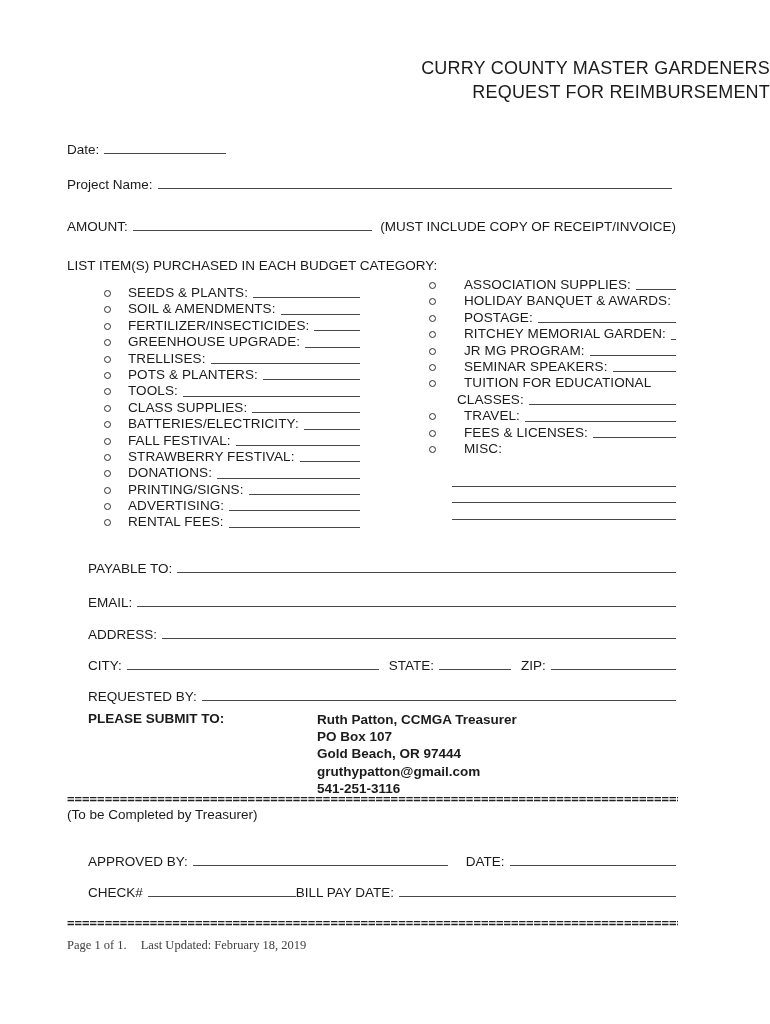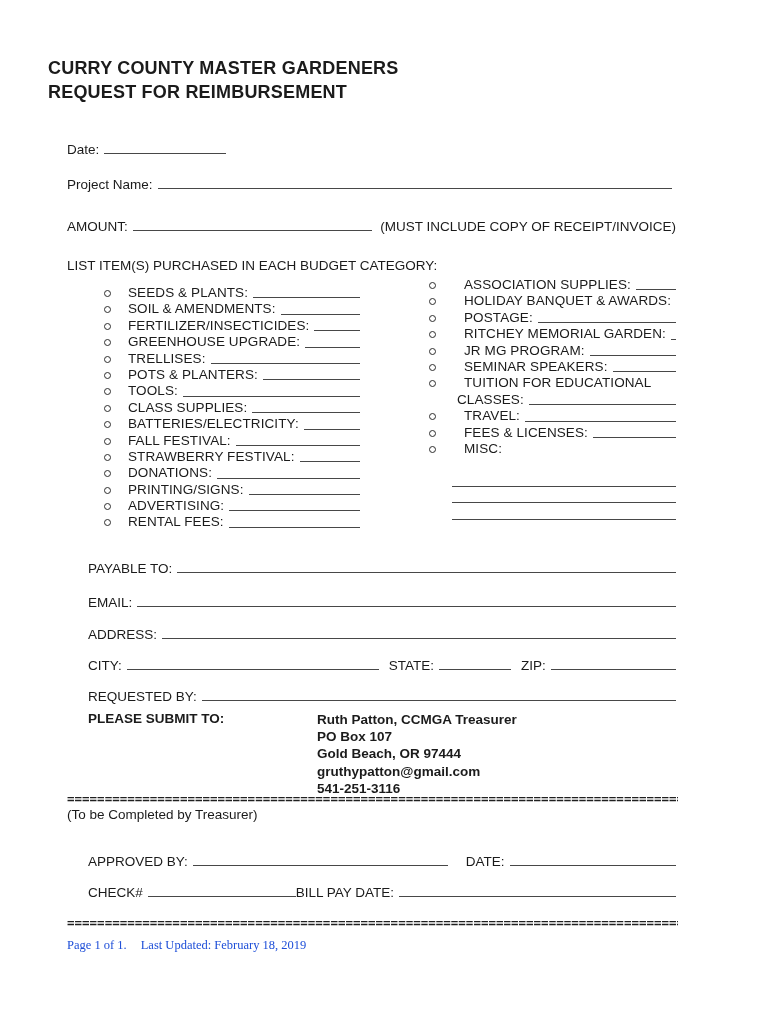--- a/index.html
+++ b/index.html
@@ -2,21 +2,21 @@
 <html><head>
 <meta charset="utf-8">
 <style>
   html,body { margin:0; padding:0; background:#ffffff; }
   .paper {
     position:relative; width:770px; height:1024px; background:#ffffff;
     font-family:"Liberation Sans", sans-serif; color:#1b1b1b; font-size:13.5px;
     overflow:hidden;
   }
   .abs { position:absolute; }
-  .title { left:0; right:0; text-align:left; font-weight:bold; font-size:18px; line-height:24px; letter-spacing:.2px;padding-left:48px; }
+  .title { left:0; right:0; text-align:right; font-weight:normal; font-size:18px; line-height:24px; letter-spacing:.2px;padding-left:48px; }
   .row { display:flex; align-items:flex-end; height:18px; white-space:nowrap; }
   .lbl { white-space:nowrap; }
   .fill { border-bottom:1px solid #474747; margin:0 0 3px 5px; align-self:stretch; }
   .grow { flex:1; }
   .bold { font-weight:bold; }
   
   .cols { display:flex; width:609px; }
   .col-left  { width:293px; }
   .col-right { width:247px; margin-left:69px; }
   .li { display:flex; height:16.4px; align-items:stretch; }
@@ -30,21 +30,21 @@
   .li .fill { margin-bottom:3px; }
   .indent2 { margin-left:60px; }
   .col-right .indent2 { margin-left:23px; }
   
   .frow { left:88px; width:588px; }
   .divider {
     left:67px; width:611px; height:14px; overflow:hidden; white-space:nowrap;
     font-family:"DejaVu Sans Mono", monospace; font-size:12.5px; font-weight:bold;
     letter-spacing:0; color:#1f1f1f; line-height:12px;
   }
-  .footer { left:67px; font-family:"Liberation Serif", serif; font-size:12.5px; color:#1d4ed8; }
+  .footer { left:67px; font-family:"Liberation Serif", serif; font-size:12.5px; color:#404040; }
   .footer .sep { display:inline-block; width:14px; }
   .addr { line-height:17.2px; font-weight:bold; }
 </style>
 </head>
 <body>
 
 <div class="paper">
 
   <div class="abs title" style="top:56px;">
     <div>CURRY COUNTY MASTER GARDENERS</div>

